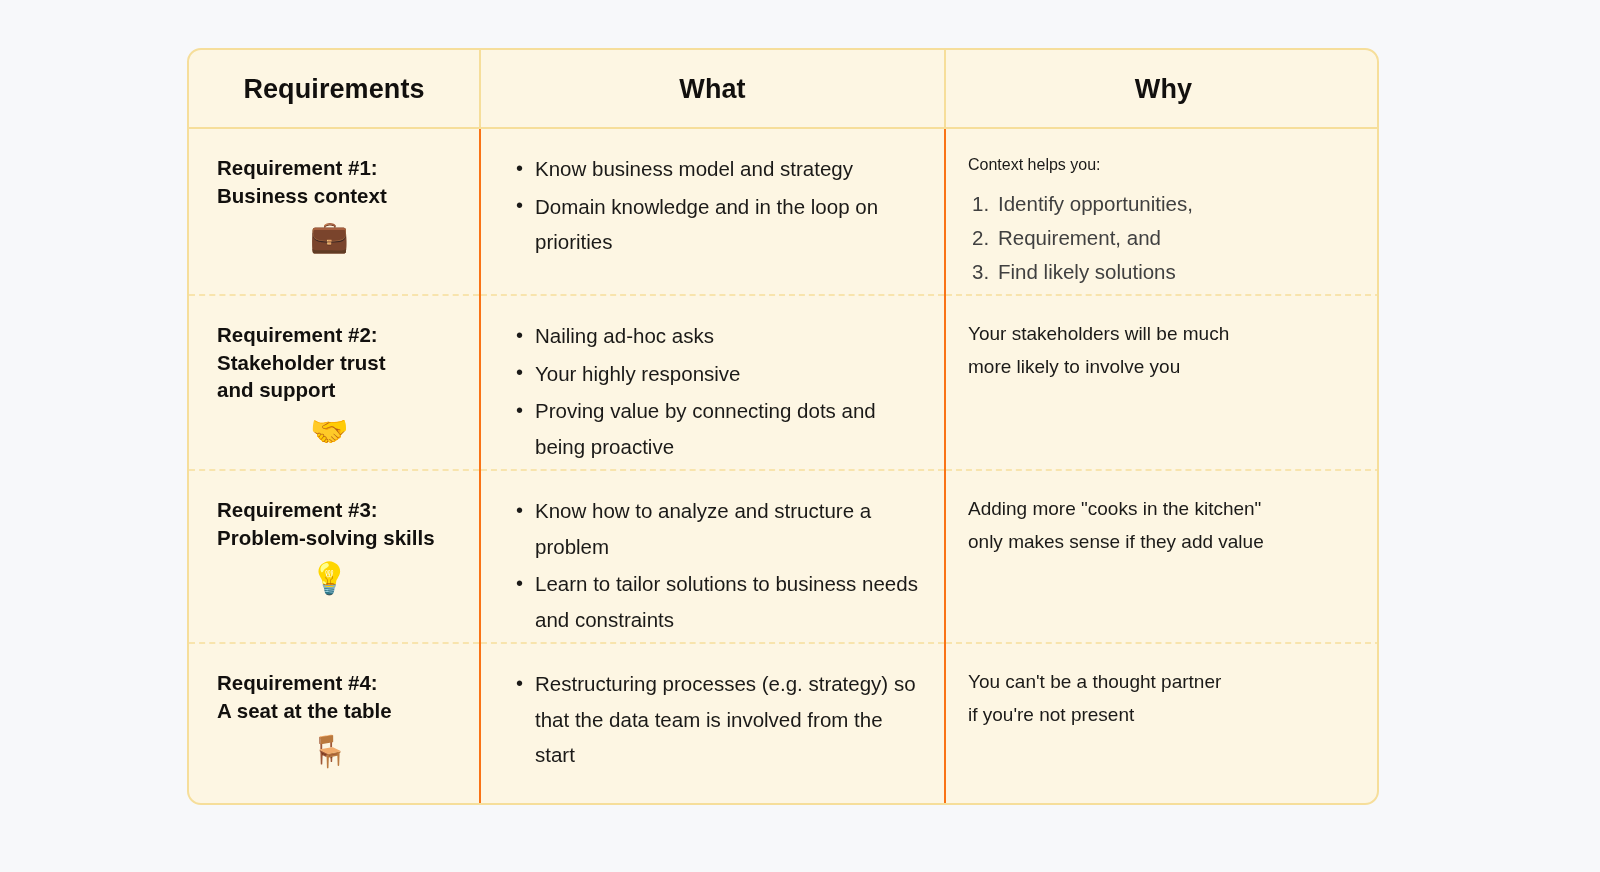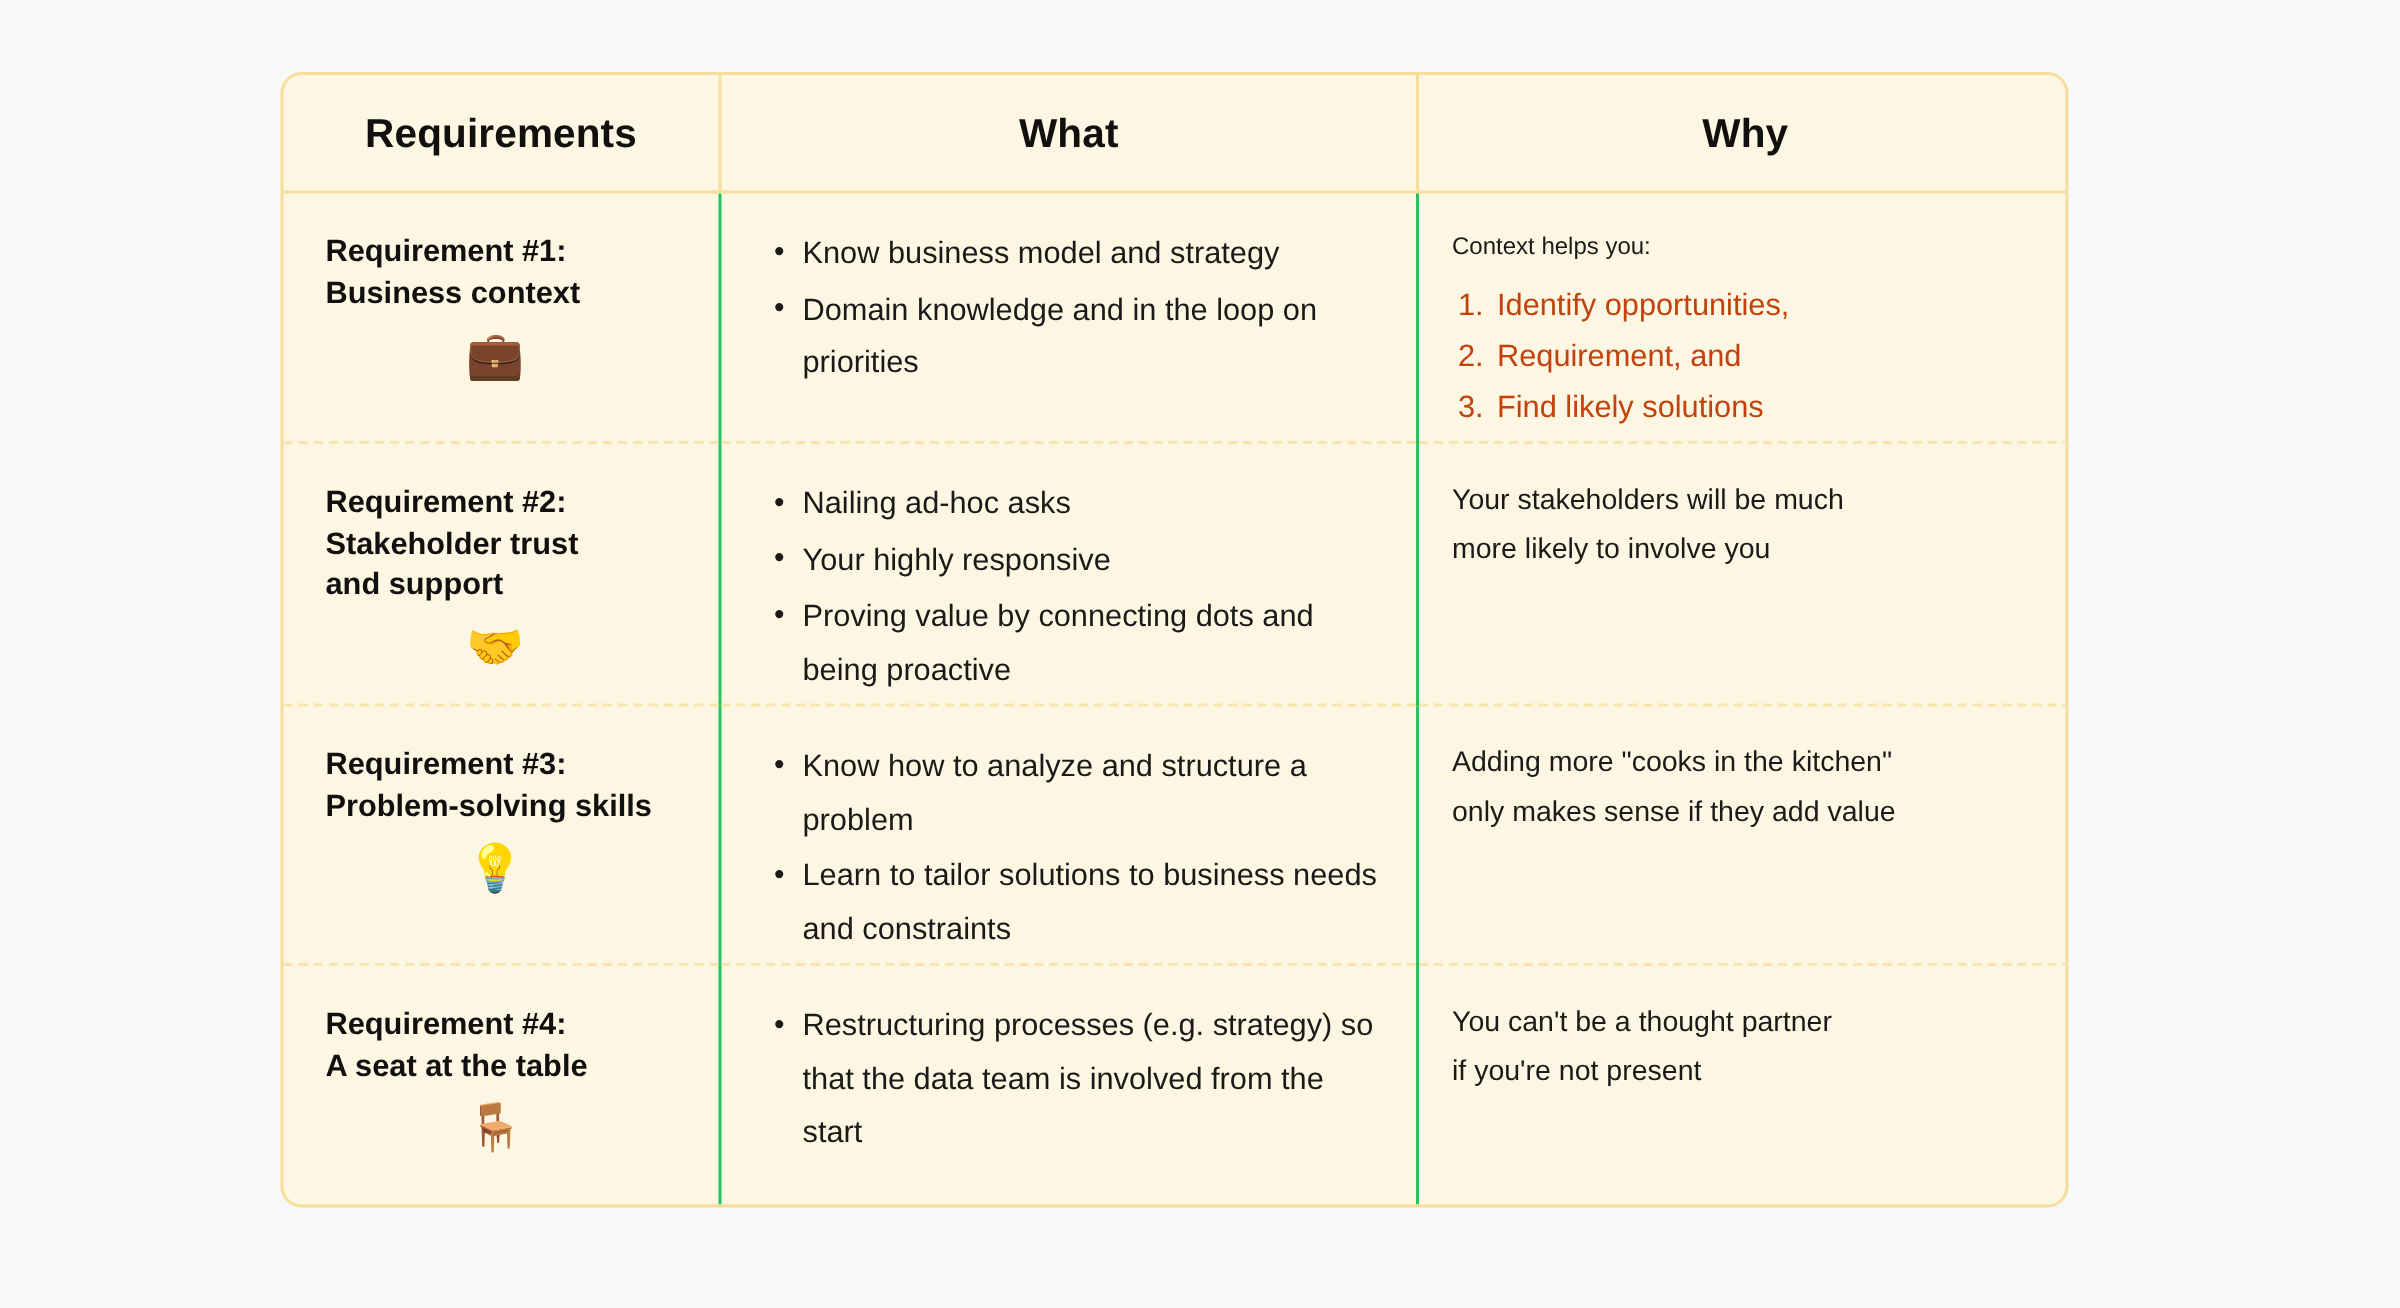--- a/index.html
+++ b/index.html
@@ -80,21 +80,21 @@
   .body-row .tcell {
     border-top: 2px dashed #f8e4ad;
     padding: 0;
     margin-left: 16px;
   }
   .body-row:first-of-type .tcell {
     border-top: none;
   }
   .body-row .col-what,
   .body-row .col-why {
-    border-left: 2px solid #22c55e;
+    border-left: 2px solid #f97316;
   }
 
   .row-1 .tcell { height: 164px; }
   .row-2 .tcell { height: 163px; }
   .row-3 .tcell { height: 164px; }
   .row-4 .tcell { height: 157px; }
 
   
   .req-inner {
     padding: 25px 18px 0 28px;
@@ -158,21 +158,21 @@
   ol.why-list {
     margin: 0;
     padding: 0 0 0 30px;
     list-style: none;
     counter-reset: whyitem;
   }
   ol.why-list li {
     position: relative;
     counter-increment: whyitem;
     font-size: 20.5px;
-    color: #c2410c;
+    color: #404040;
     line-height: 1.66;
   }
   ol.why-list li::before {
     content: counter(whyitem) ".";
     position: absolute;
     left: -26px;
     top: 0;
   }
 </style>
 </head>

